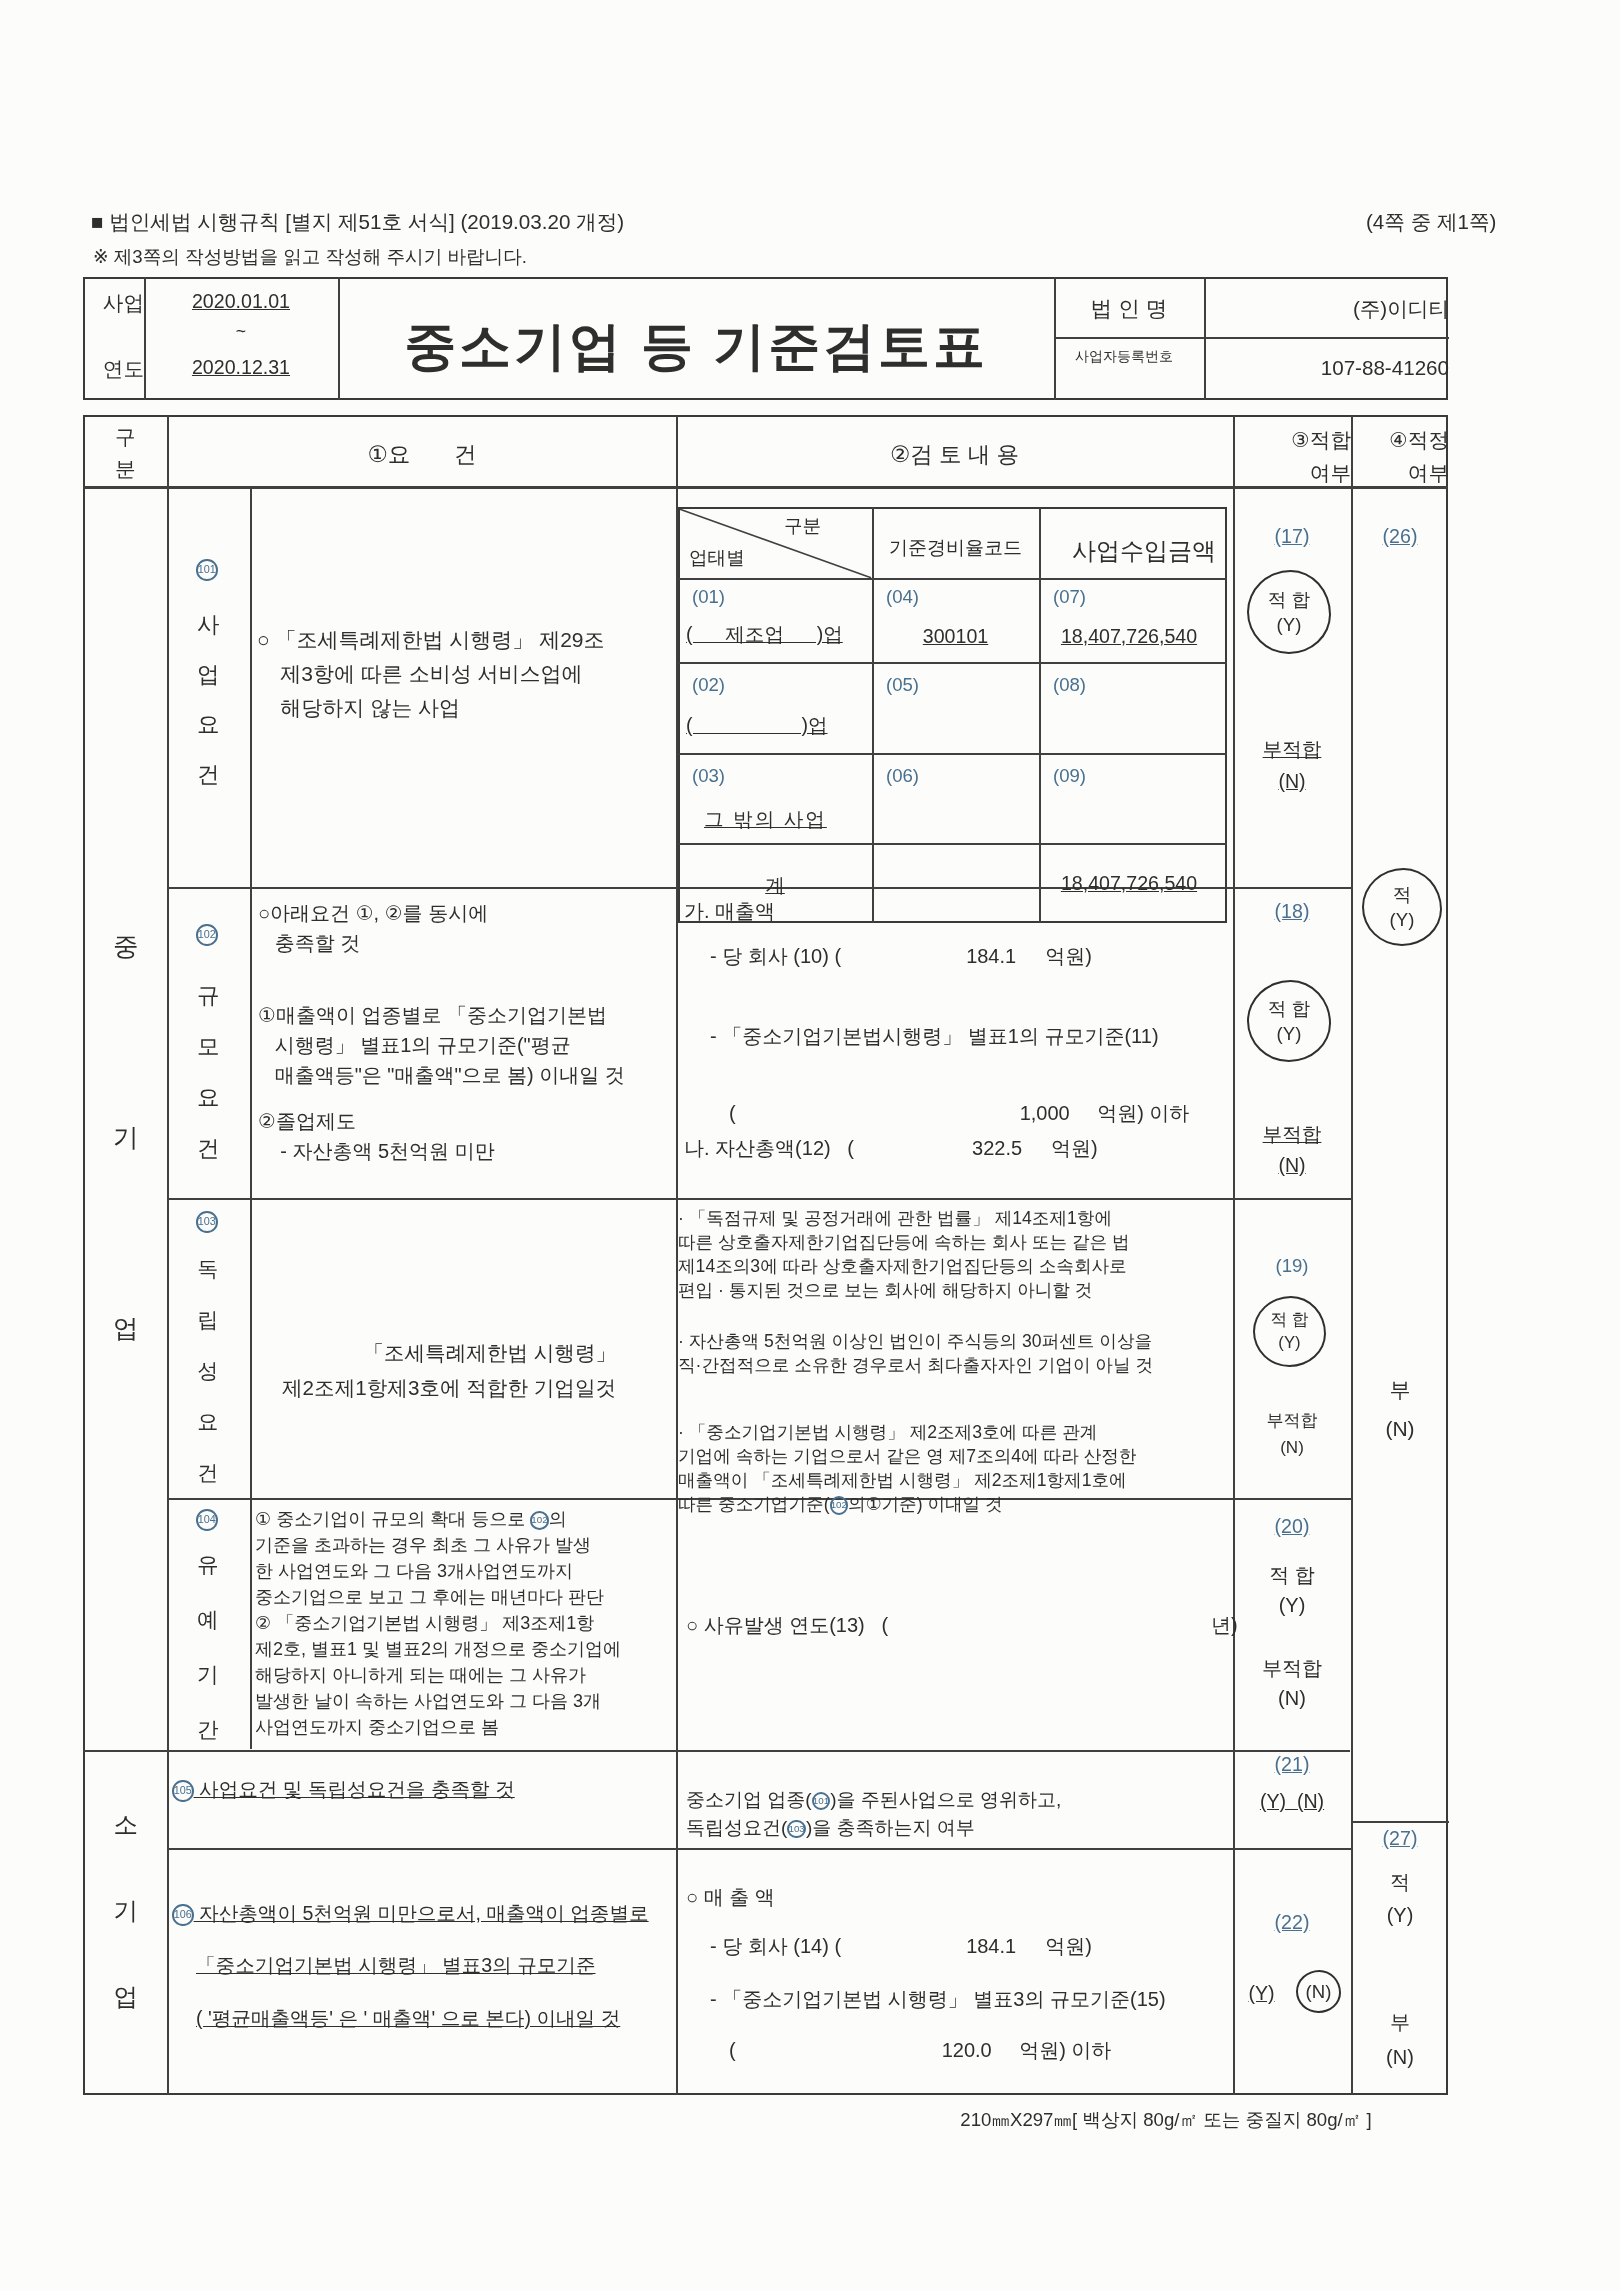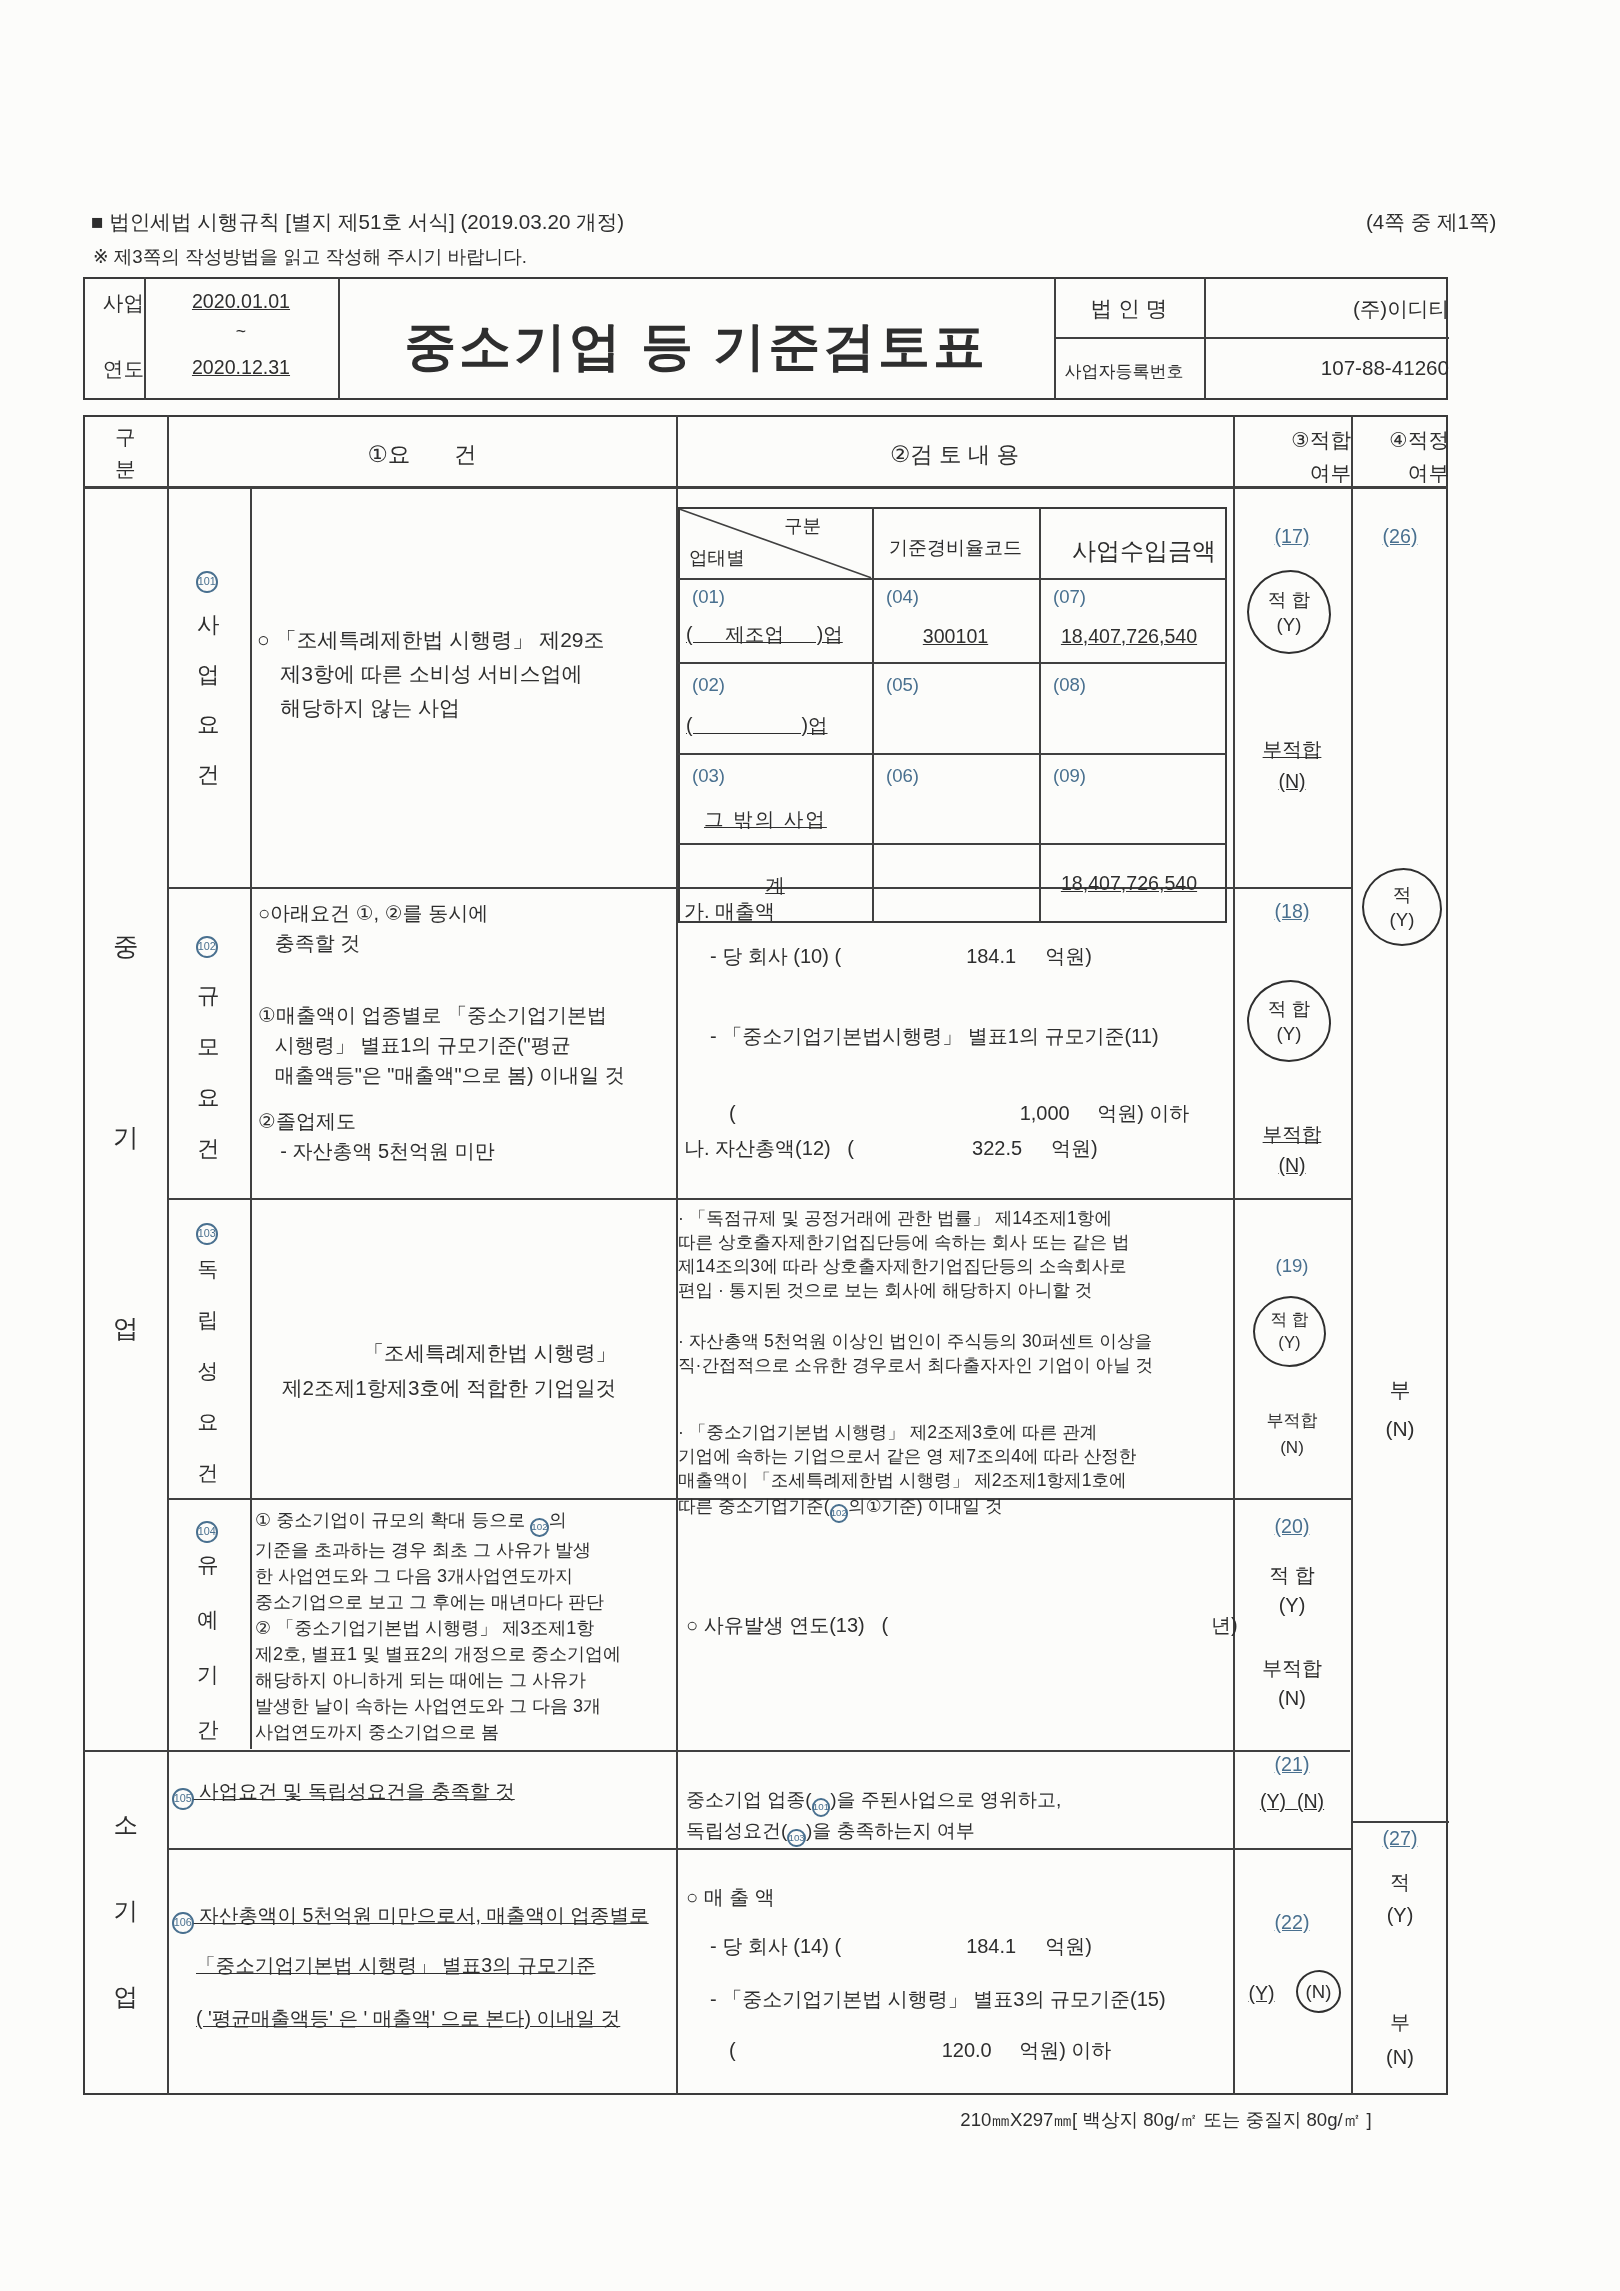--- a/index.html
+++ b/index.html
@@ -14,21 +14,21 @@
   .ctr { text-align:center; }
   .rgt { text-align:center; }
   .blue { color:#49708f; }
   .t18 { font-size:17.6px; } .t19 { font-size:18.6px; } .t20 { font-size:19.6px;text-decoration:underline; }
   .t21 { font-size:20.6px;text-align:right; } .t22 { font-size:21.6px; } .t23 { font-size:22.5px; }
   .vstack { display:block; word-break:break-all; overflow-wrap:anywhere; text-align:center; }
   .circle { position:absolute; border:2.9px solid #2f2f2f; border-radius:52% 48% 50% 50% / 50% 53% 47% 50%;
             display:flex; align-items:center; justify-content:center; text-align:center; }
   .cnum { display:inline-flex; align-items:center; justify-content:center; width:21.6px; height:21.6px;
           border:2px solid #49708f; border-radius:50%; color:#49708f; font-size:10.8px; line-height:1;
-          vertical-align:middle; flex:0 0 auto;margin-top:12px; }
+          vertical-align:middle; flex:0 0 auto; }
   .title { font-weight:bold; letter-spacing:2.9px; }
   svg { position:absolute; overflow:visible; }
 </style>
 </head>
 <body>
 
 <div class="page">
 
   <div class="abs t21" style="left:91px;top:208px">■ 법인세법 시행규칙 [별지 제51호 서식] (2019.03.20 개정)</div>
   <div class="abs t21" style="left:1366px;top:208px">(4쪽 중 제1쪽)</div>
@@ -43,21 +43,21 @@
     <i class="ln" style="left:1054px;top:337px;width:395px;height:2px"></i>
   </div>
   <div class="abs t21 ctr" style="left:83px;top:289px;width:61px">사업</div>
   <div class="abs t21 ctr" style="left:83px;top:355px;width:61px">연도</div>
   <div class="abs t20 ctr" style="left:144px;top:290px;width:194px">2020.01.01</div>
   <div class="abs t18 ctr" style="left:144px;top:321px;width:194px">~</div>
   <div class="abs t20 ctr" style="left:144px;top:356px;width:194px">2020.12.31</div>
   <div class="abs ctr title" style="left:338px;top:312px;width:716px;font-size:52px">중소기업 등 기준검토표</div>
   <div class="abs t22 ctr" style="left:1054px;top:294px;width:150px">법 인 명</div>
   <div class="abs t21 ctr" style="left:1204px;top:295px;width:245px">(주)이디티</div>
-  <div class="abs ctr" style="left:1054px;top:360px;width:140px;font-size:17px">사업자등록번호</div>
+  <div class="abs ctr" style="left:1054px;top:348px;width:140px;font-size:14px">사업자등록번호</div>
   <div class="abs t21 ctr" style="left:1204px;top:356px;width:245px">107-88-41260</div>
 
   <div class="box" style="left:83px;top:415px;width:1365px;height:1680px"></div>
   <div>
     <i class="ln" style="left:83px;top:486px;width:1365px;height:2.9px"></i>
     <i class="ln" style="left:167px;top:415px;width:2px;height:1680px"></i>
     <i class="ln" style="left:250px;top:486px;width:2px;height:1263px"></i>
     <i class="ln" style="left:676px;top:415px;width:2px;height:1680px"></i>
     <i class="ln" style="left:1233px;top:415px;width:2px;height:1680px"></i>
     <i class="ln" style="left:1351px;top:415px;width:2px;height:1680px"></i>

